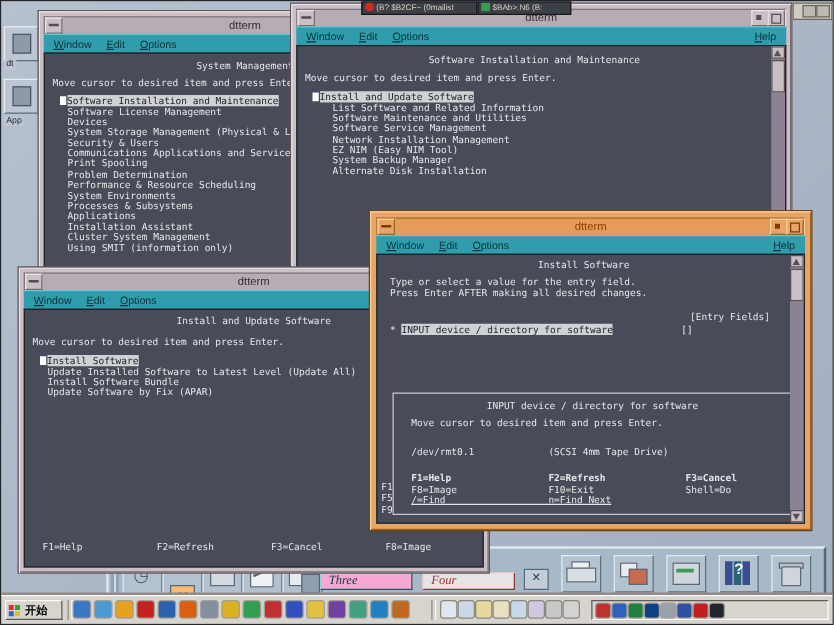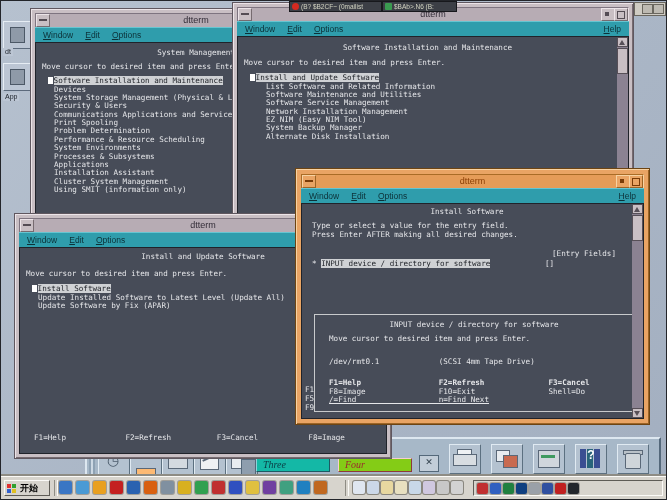--- a/index.html
+++ b/index.html
@@ -132,22 +132,22 @@
         <div style="position:absolute;left:5px;top:6px;width:18px;height:13px;background:#d4dae0;border:1px solid #5a6878;"></div>
       </div>
     <div class="fpicon" style="left:107px;top:8px;">
         <div style="position:absolute;left:5px;top:5px;width:17px;height:15px;background:#eef1f4;border:1px solid #5a6878;"></div>
         <div style="position:absolute;left:7px;top:9px;width:14px;height:2px;background:#5a6878;transform:rotate(-25deg);"></div>
       </div>
     <div class="fpicon" style="left:139px;top:8px;">
         <div style="position:absolute;left:4px;top:7px;width:20px;height:12px;background:#e8ecf0;border:1px solid #5a6878;"></div>
       </div>
     <div style="position:absolute;left:154px;top:20px;width:13px;height:14px;background:#8e9eae;border:1px solid #54687a;"></div>
-    <div class="wsbtn" style="left:169px;top:19px;background:#14b8a6;border-color:#8fd2da #1d5a63 #1d5a63 #8fd2da;color:#0b3b43;">Three</div>
-    <div class="wsbtn" style="left:251px;top:19px;background:#84cc16;border-color:#f6cfcf #8d3a3a #8d3a3a #f6cfcf;color:#9c2a2d;">Four</div>
+    <div class="wsbtn" style="left:169px;top:19px;background:#f9a8d4;border-color:#8fd2da #1d5a63 #1d5a63 #8fd2da;color:#0b3b43;">Three</div>
+    <div class="wsbtn" style="left:251px;top:19px;background:#e5e5e5;border-color:#f6cfcf #8d3a3a #8d3a3a #f6cfcf;color:#9c2a2d;">Four</div>
     <div style="position:absolute;left:332px;top:16px;width:18px;height:15px;background:#c2cdd8;border:1px solid #54687a;font-size:9px;color:#33424e;text-align:center;line-height:13px;">✕</div>
     <div class="fpicon" style="left:362px;top:5px;">
         <div class="pr-top"></div>
         <div class="pr-body"></div>
       </div>
     <div class="fpicon" style="left:404px;top:5px;">
         <div class="sty-a"></div>
         <div class="sty-b"></div>
       </div>
     <div class="fpicon" style="left:446px;top:5px;">
@@ -183,20 +183,21 @@
       <span class="mi">Window</span>
       <span class="mi">Edit</span>
       <span class="mi">Options</span>
       <span class="mi help">Help</span>
     </div>
     <div class="term">
       <div class="tl tc" style="top:6px;right:0;">System Management</div>
       <div class="tl" style="left:6px;top:20px;">Move cursor to desired item and press Enter.</div>
       <div class="tl" style="left:12px;top:34px;"><span class="cur"></span><span class="hl">Software Installation and Maintenance</span></div>
       <div class="tlist" style="position:absolute;left:18px;top:42.5px;">
+          <div>Software License Management</div>
           <div>Devices</div>
           <div>System Storage Management (Physical &amp; Logical Storage)</div>
           <div>Security &amp; Users</div>
           <div>Communications Applications and Services</div>
           <div>Print Spooling</div>
           <div>Problem Determination</div>
           <div>Performance &amp; Resource Scheduling</div>
           <div>System Environments</div>
           <div>Processes &amp; Subsystems</div>
           <div>Applications</div>
@@ -269,20 +270,21 @@
       <span class="mi">Edit</span>
       <span class="mi">Options</span>
       <span class="mi help">Help</span>
     </div>
     <div class="term">
       <div class="tl tc" style="top:5px;right:0;">Install and Update Software</div>
       <div class="tl" style="left:6px;top:22px;">Move cursor to desired item and press Enter.</div>
       <div class="tl" style="left:12px;top:37px;"><span class="cur"></span><span class="hl">Install Software</span></div>
       <div class="tlist" style="position:absolute;left:18px;top:45.5px;">
           <div>Update Installed Software to Latest Level (Update All)</div>
+          <div>Install Software Bundle</div>
           <div>Update Software by Fix (APAR)</div>
         </div>
       <div class="tl" style="left:14px;top:186px;">F1=Help             F2=Refresh          F3=Cancel           F8=Image</div>
     </div>
   </div>
 
   <div class="win active" style="left:295px;top:168px;width:353px;height:255px;">
     <div class="titlebar" style="top:5px;left:5px;right:5px;">
       <span>dtterm</span>
       <div class="tbtn menu">

